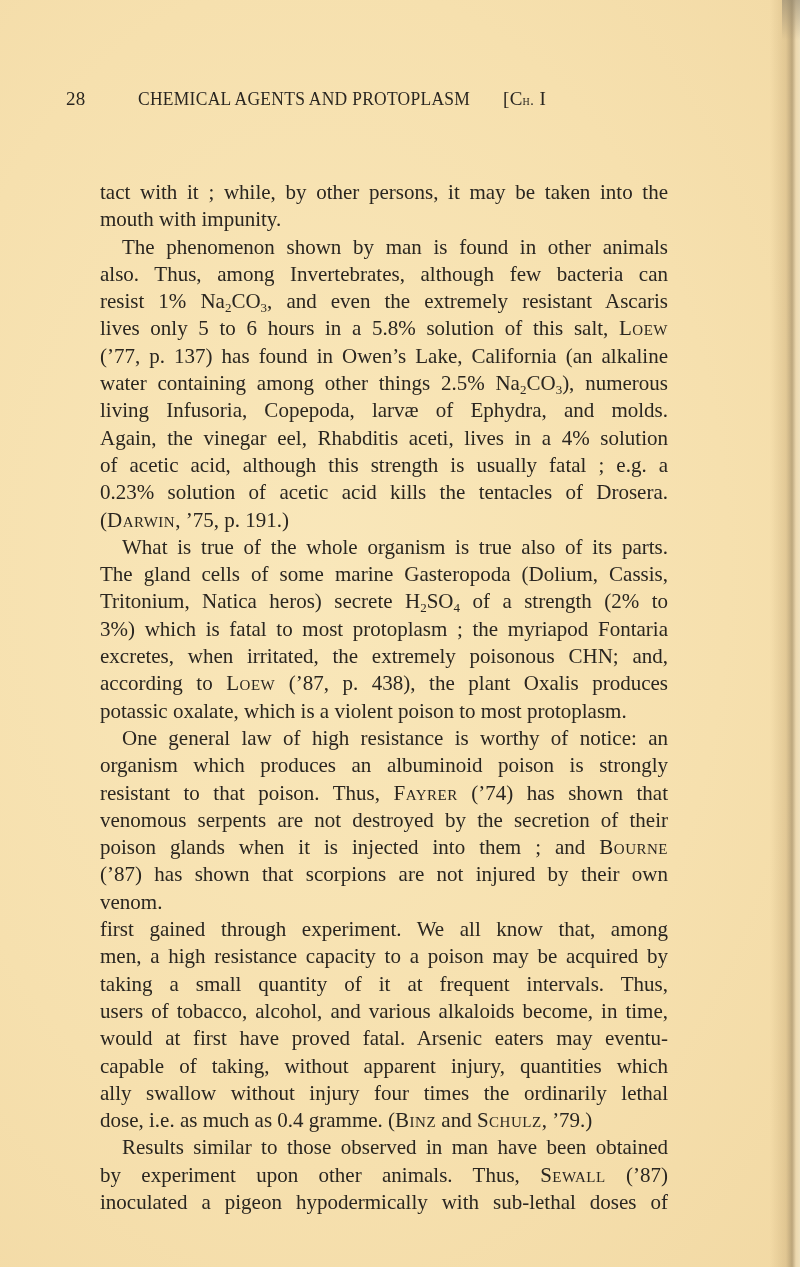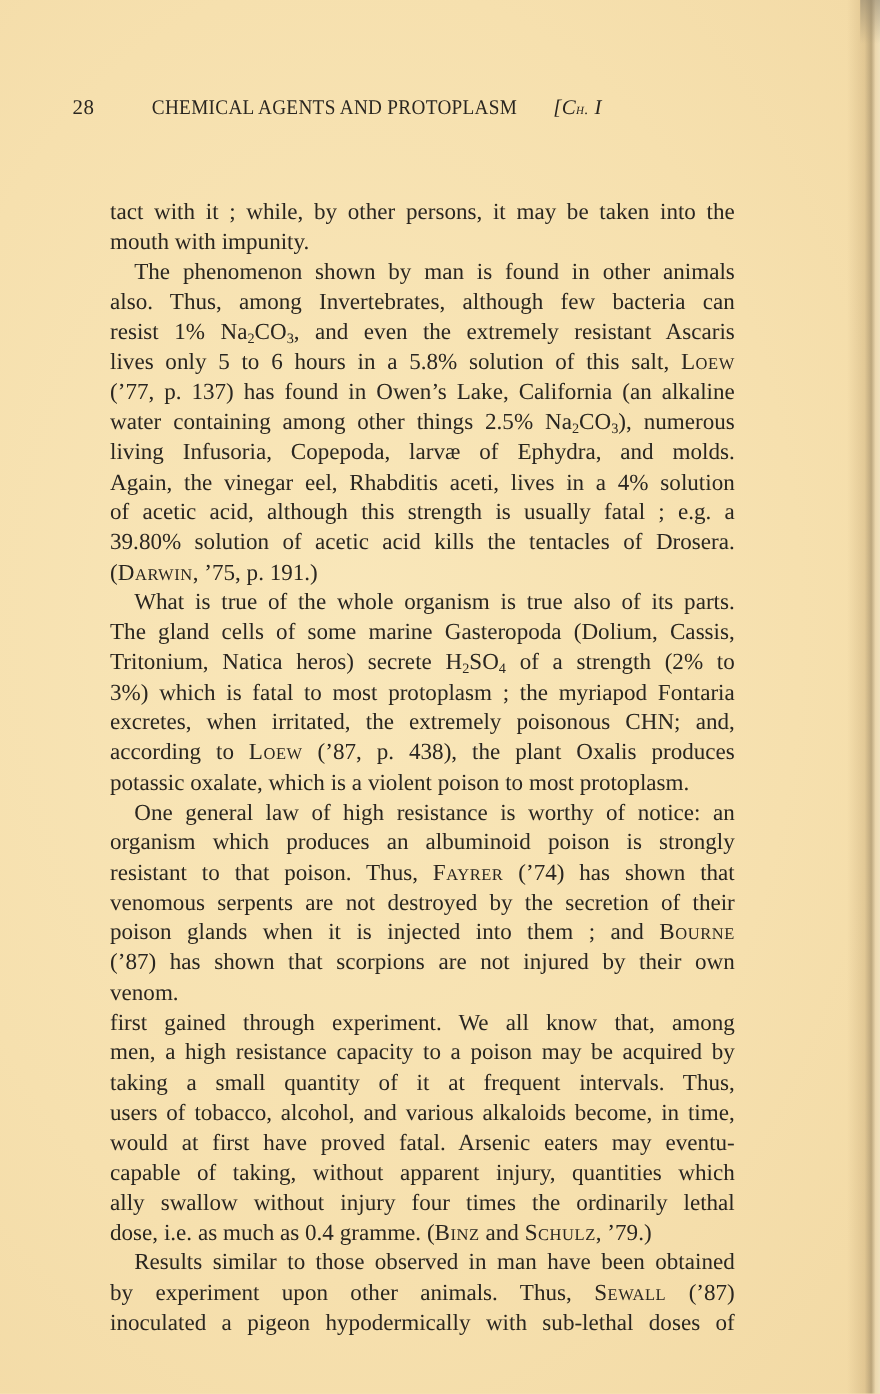--- a/index.html
+++ b/index.html
@@ -33,21 +33,21 @@
       position: absolute;
       top: 88px;
       left: 66px;
       width: 650px;
       height: 30px;
       font-size: 19px;
       letter-spacing: 0.3px;
     }
     .header .page-num { position: absolute; left: 0; top: 0; }
     .header .running-title { position: absolute; left: 72px; top: 0; transform: scaleX(0.92); transform-origin: left top; }
-    .header .chapter { position: absolute; left: 437px; top: 0; font-style: italic; }
+    .header .chapter { position: absolute; left: 437px; top: 0; }
     .header .chapter .sc { font-size: 14px; }
 
     .body-text {
       position: absolute;
       top: 143px;
       left: 100px;
       width: 568px;
       font-size: 21px;
       margin-top: 36px;
     }
@@ -92,21 +92,21 @@
       <div class="line last"><span>mouth with impunity.</span></div>
       <div class="line indent"><span>The phenomenon shown by man is found in other animals</span></div>
       <div class="line"><span>also.  Thus, among Invertebrates, although few bacteria can</span></div>
       <div class="line"><span>resist 1% Na</span><span class="sub">2</span><span>CO</span><span class="sub">3</span><span>, and even the extremely resistant Ascaris</span></div>
       <div class="line"><span>lives only 5 to 6 hours in a 5.8% solution of this salt, </span><span class="sc">Loew</span></div>
       <div class="line"><span>(’77, p. 137) has found in Owen’s Lake, California (an alkaline</span></div>
       <div class="line"><span>water containing among other things 2.5% Na</span><span class="sub">2</span><span>CO</span><span class="sub">3</span><span>), numerous</span></div>
       <div class="line"><span>living Infusoria, Copepoda, larvæ of Ephydra, and molds.</span></div>
       <div class="line"><span>Again, the vinegar eel, Rhabditis aceti, lives in a 4% solution</span></div>
       <div class="line"><span>of acetic acid, although this strength is usually fatal ; </span><span class="it">e.g.</span><span> a</span></div>
-      <div class="line"><span>39.80% solution of acetic acid kills the tentacles of Drosera.</span></div>
+      <div class="line"><span>0.23% solution of acetic acid kills the tentacles of Drosera.</span></div>
       <div class="line last"><span>(</span><span class="sc">Darwin</span><span>, ’75, p. 191.)</span></div>
       <div class="line indent"><span>What is true of the whole organism is true also of its parts.</span></div>
       <div class="line"><span>The gland cells of some marine Gasteropoda (Dolium, Cassis,</span></div>
       <div class="line"><span>Tritonium, Natica heros) secrete H</span><span class="sub">2</span><span>SO</span><span class="sub">4</span><span> of a strength (2% to</span></div>
       <div class="line"><span>3%) which is fatal to most protoplasm ; the myriapod Fontaria</span></div>
       <div class="line"><span>excretes, when irritated, the extremely poisonous CHN; and,</span></div>
       <div class="line"><span>according to </span><span class="sc">Loew</span><span> (’87, p. 438), the plant Oxalis produces</span></div>
       <div class="line last"><span>potassic oxalate, which is a violent poison to most protoplasm.</span></div>
       <div class="line indent"><span>One general law of high resistance is worthy of notice: an</span></div>
       <div class="line"><span>organism which produces an albuminoid poison is strongly</span></div>

